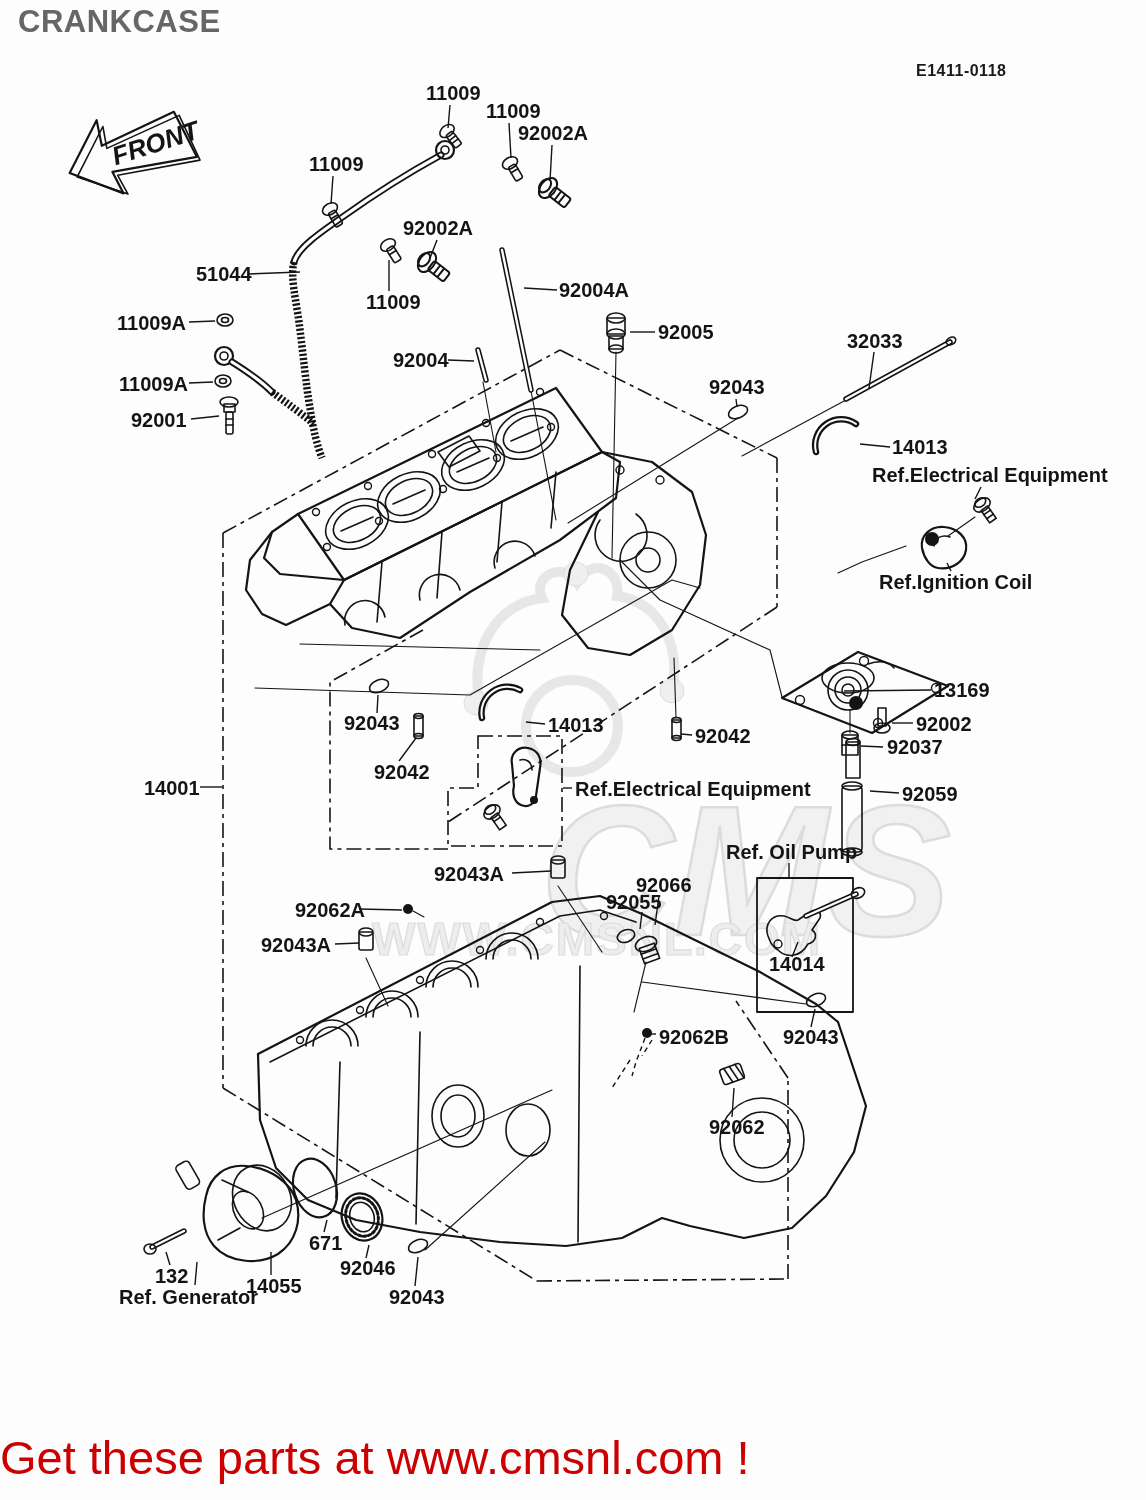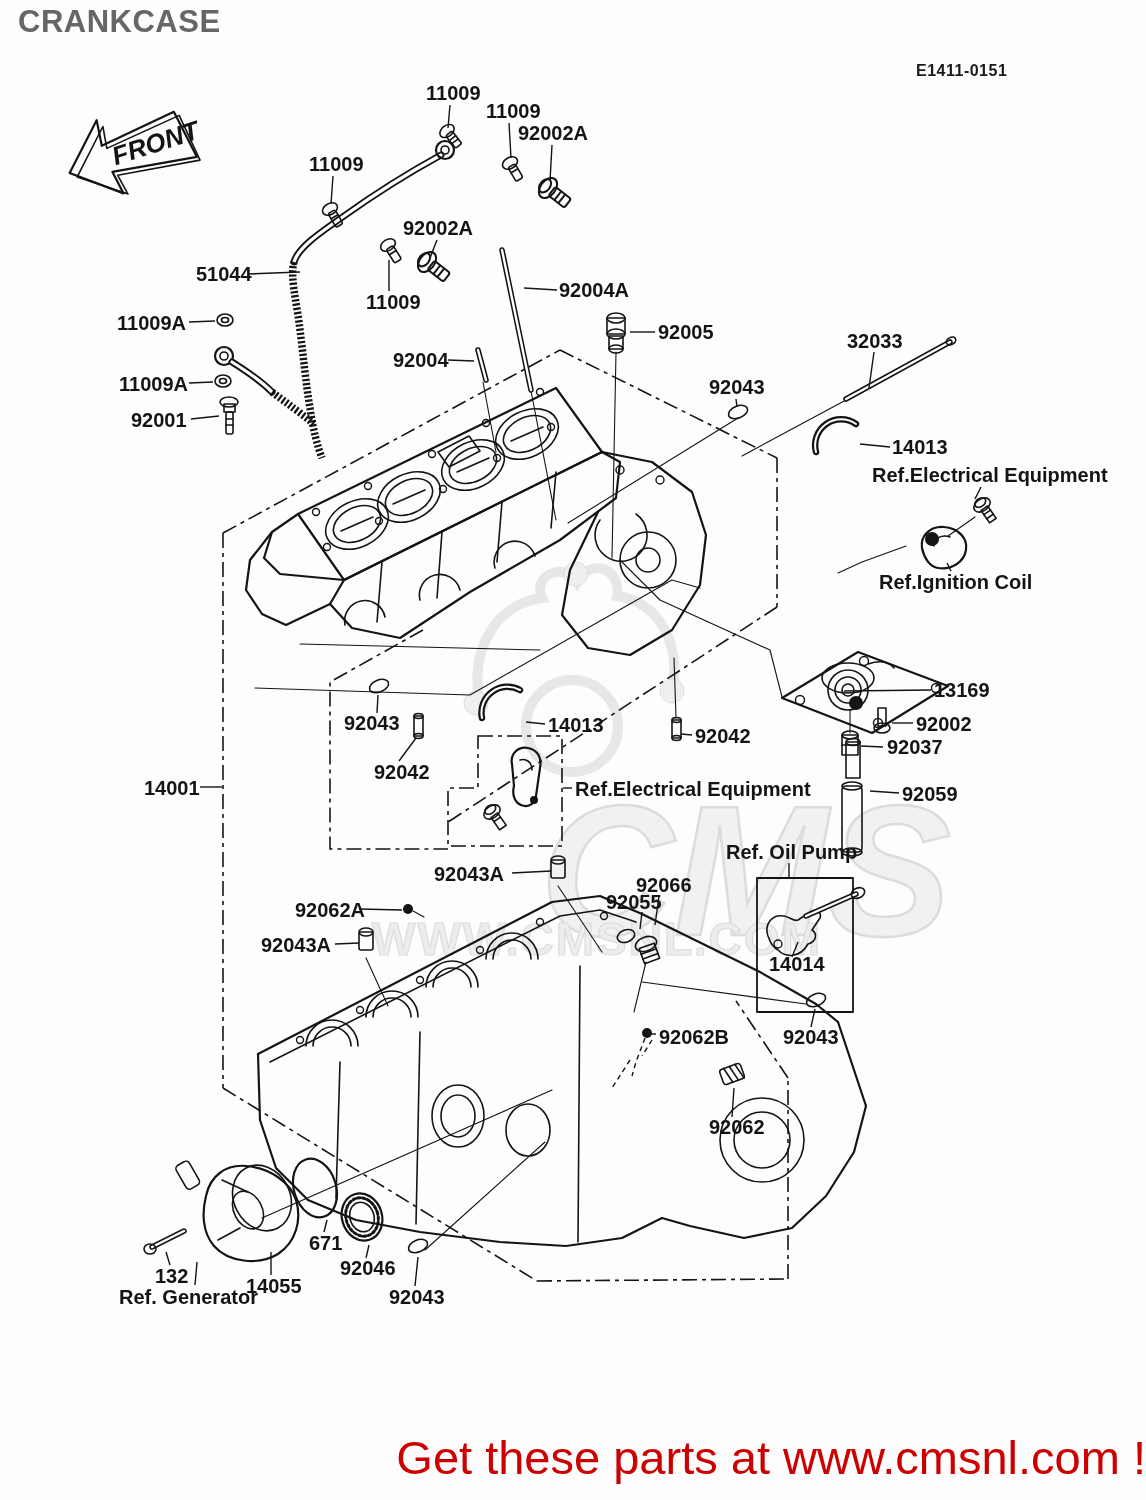--- a/index.html
+++ b/index.html
@@ -9,21 +9,21 @@
   }
   .page-title{
     position:absolute;left:18px;top:4px;margin:0;
     font-size:31px;font-weight:700;color:#666;letter-spacing:.5px;
   }
   .diagram-code{
     position:absolute;left:916px;top:62px;
     font-size:16px;font-weight:700;color:#1a1a1a;letter-spacing:.5px;
   }
   .footer-banner{
-    position:absolute;left:0;top:1430px;width:100%;text-align:right;
+    position:absolute;left:0;top:1430px;width:100%;text-align:left;
     font-size:47px;color:#cc0000;white-space:nowrap;
   }
   svg.diagram{position:absolute;left:0;top:0;}
   svg .ln{stroke:#141414;fill:none;stroke-linecap:round;stroke-linejoin:round;}
   svg .w2{stroke-width:2.2;}
   svg .w16{stroke-width:1.6;}
   svg .thin{stroke-width:1.1;}
   svg .dashdot{stroke:#141414;fill:none;stroke-width:1.6;stroke-dasharray:15 5 4 5;}
   svg .hidden-ln{stroke:#141414;fill:none;stroke-width:1.4;stroke-dasharray:5 4;}
   svg .tube{stroke:#141414;fill:none;stroke-width:7;stroke-linecap:round;}
@@ -41,21 +41,21 @@
   svg .front-txt{font-family:"Liberation Sans",sans-serif;font-size:26px;font-weight:700;font-style:italic;fill:#141414;}
   svg .wm{fill:#efefef;stroke:#dedede;}
   svg .wm-line{stroke:#e7e7e7;fill:none;stroke-width:10;stroke-linecap:round;}
   svg .wm-big{font-family:"Liberation Sans",sans-serif;font-size:185px;font-weight:700;font-style:italic;fill:#f1f1f1;stroke:#dcdcdc;stroke-width:2.5;}
   svg .wm-small{font-family:"Liberation Sans",sans-serif;font-size:46px;font-weight:700;fill:#ededed;stroke:#dcdcdc;stroke-width:1.2;letter-spacing:2px;}
 </style>
 </head>
 <body>
 
 <h1 class="page-title">CRANKCASE</h1>
-<div class="diagram-code">E1411-0151</div>
+<div class="diagram-code">E1411-0118</div>
 
 <svg class="diagram" width="1146" height="1500" viewBox="0 0 1146 1500">
 
   <g>
     <path class="wm-line" d="M480,705 C468,645 500,603 542,598 C532,577 562,560 577,582 C592,556 622,570 617,596 C658,602 682,642 672,693"></path>
     <circle class="wm" cx="476" cy="703" r="12"></circle>
     <circle class="wm" cx="576" cy="574" r="12"></circle>
     <circle class="wm" cx="672" cy="691" r="12"></circle>
     <circle class="wm-line" cx="572" cy="726" r="46" fill="none"></circle>
     <text class="wm-big" x="540" y="935">CMS</text>

